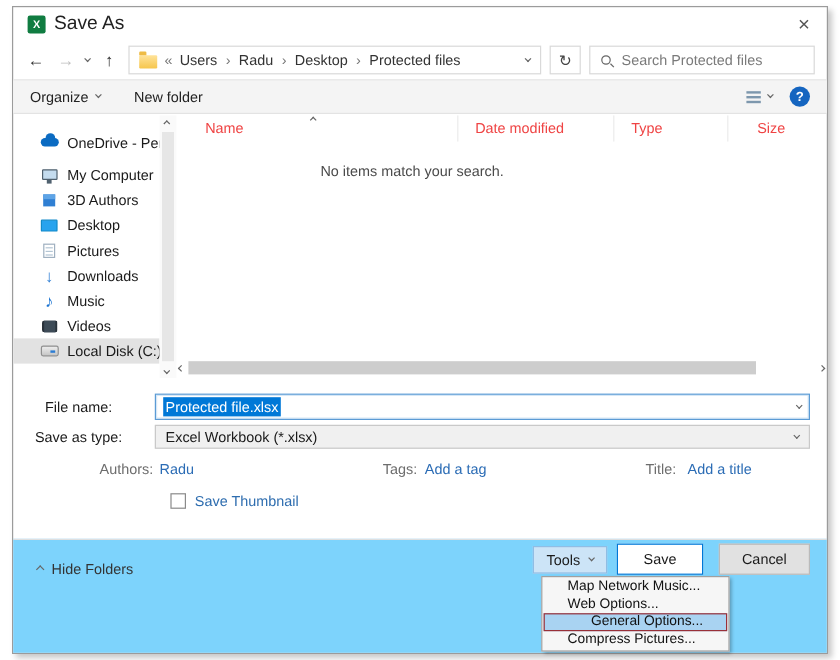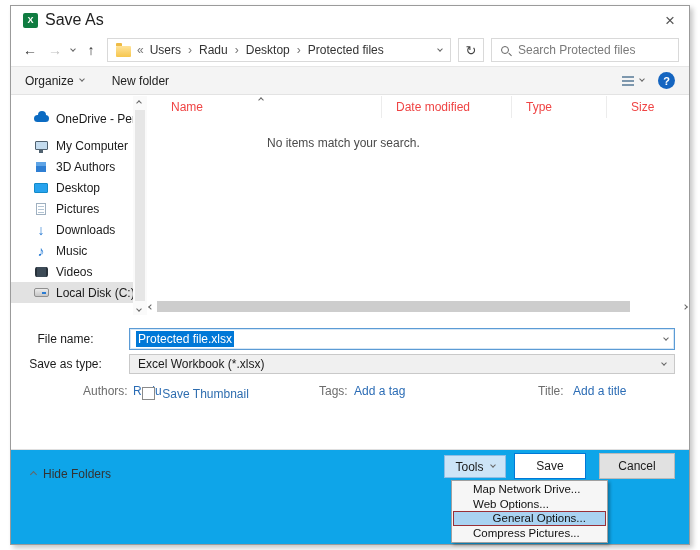--- a/index.html
+++ b/index.html
@@ -109,21 +109,21 @@
   .input-chev{margin-left:auto;}
   .savetype-select{flex:1;height:20px;background:#f0f0f0;border:1px solid #c9c9c9;display:flex;
     align-items:center;padding:0 8px;margin-right:14px;cursor:pointer;}
   .meta-label{position:absolute;color:#6d6d6d;}
   .meta-link{position:absolute;color:#2b6cb5;cursor:pointer;}
   .checkbox{width:13px;height:13px;border:1px solid #8a8a8a;background:#fff;display:inline-block;
     vertical-align:-2px;margin-right:4px;cursor:pointer;}
   .thumb-label{color:#2e6daf;cursor:pointer;}
 
   
-  .footer{position:absolute;left:0;right:0;bottom:0;height:95px;background:#0ea5e9;border-top:1px solid #dfdfdf;}
+  .footer{position:absolute;left:0;right:0;bottom:0;height:95px;background:#7dd3fc;border-top:1px solid #dfdfdf;}
   .hide-folders{position:absolute;left:20px;top:17px;display:flex;align-items:center;gap:7px;color:#333;cursor:pointer;}
   .btn{position:absolute;font-family:inherit;font-size:12px;color:#1a1a1a;display:flex;
     align-items:center;justify-content:center;cursor:pointer;}
   .btn-tools{left:433px;top:5px;width:62px;height:23px;background:#cce4f7;border:1px solid #90bde4;gap:7px;}
   .btn-save{left:503px;top:3px;width:72px;height:26px;background:#fff;border:1px solid #0078d7;}
   .btn-cancel{left:588px;top:3px;width:76px;height:26px;background:#e1e1e1;border:1px solid #bababa;}
 
   
   .tools-menu{position:absolute;left:440px;top:474px;width:157px;background:#f6f6f6;
     border:1px solid #a0a0a0;box-shadow:2px 2px 3px rgba(0,0,0,.3);z-index:10;padding:1px 0;}
@@ -295,21 +295,21 @@
 
   <div>
     <span class="meta-label" style="left:72px;top:378px;">Authors:</span>
     <span class="meta-link" style="left:122px;top:378px;">Radu</span>
     <span class="meta-label" style="left:308px;top:378px;">Tags:</span>
     <span class="meta-link" style="left:343px;top:378px;">Add a tag</span>
     <span class="meta-label" style="left:527px;top:378px;">Title:</span>
     <span class="meta-link" style="left:562px;top:378px;">Add a title</span>
   </div>
 
-  <div style="position:absolute;left:131px;top:381px;">
+  <div style="position:absolute;left:131px;top:405px;">
     <span class="checkbox"></span>
     <span class="thumb-label">Save Thumbnail</span>
   </div>
 
   <div class="footer">
     <div class="hide-folders">
       <span class="chev up"></span>
       <span>Hide Folders</span>
     </div>
     <div class="btn btn-tools">
@@ -318,19 +318,19 @@
     </div>
     <div class="btn btn-save">
       <span>Save</span>
     </div>
     <div class="btn btn-cancel">
       <span>Cancel</span>
     </div>
   </div>
 
   <div class="tools-menu">
-    <div class="menu-item">Map Network Drive...</div>
+    <div class="menu-item">Map Network Music...</div>
     <div class="menu-item">Web Options...</div>
     <div class="menu-item highlighted">General Options...</div>
     <div class="menu-item">Compress Pictures...</div>
   </div>
 
 </div>
 
 </body></html>

